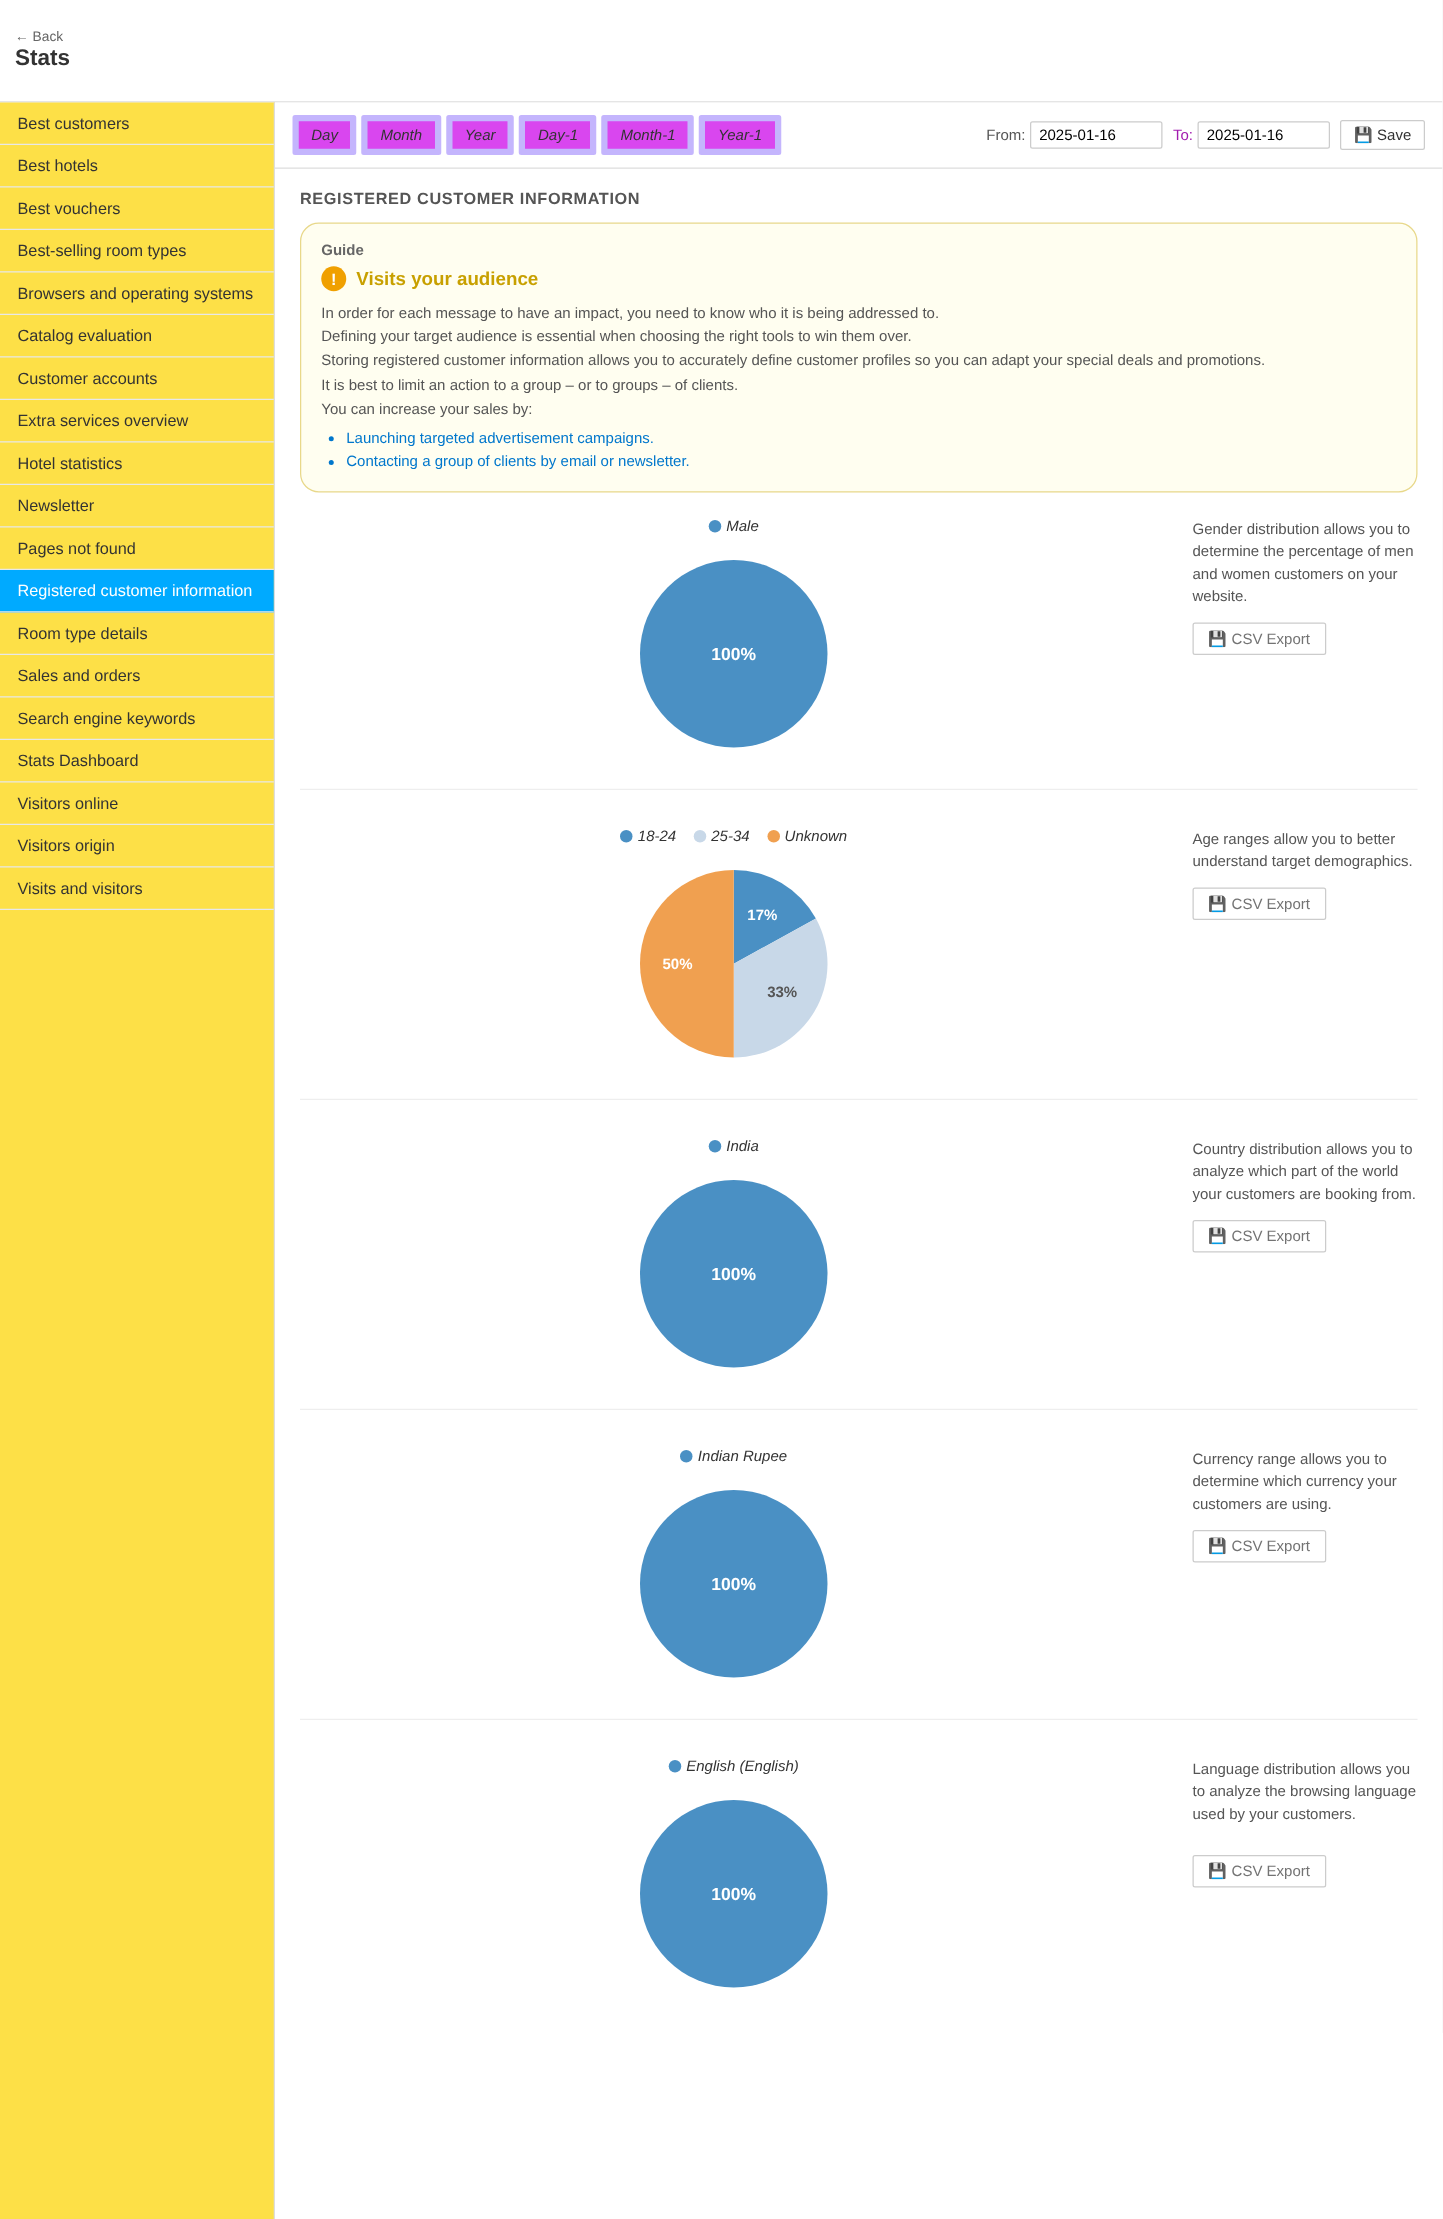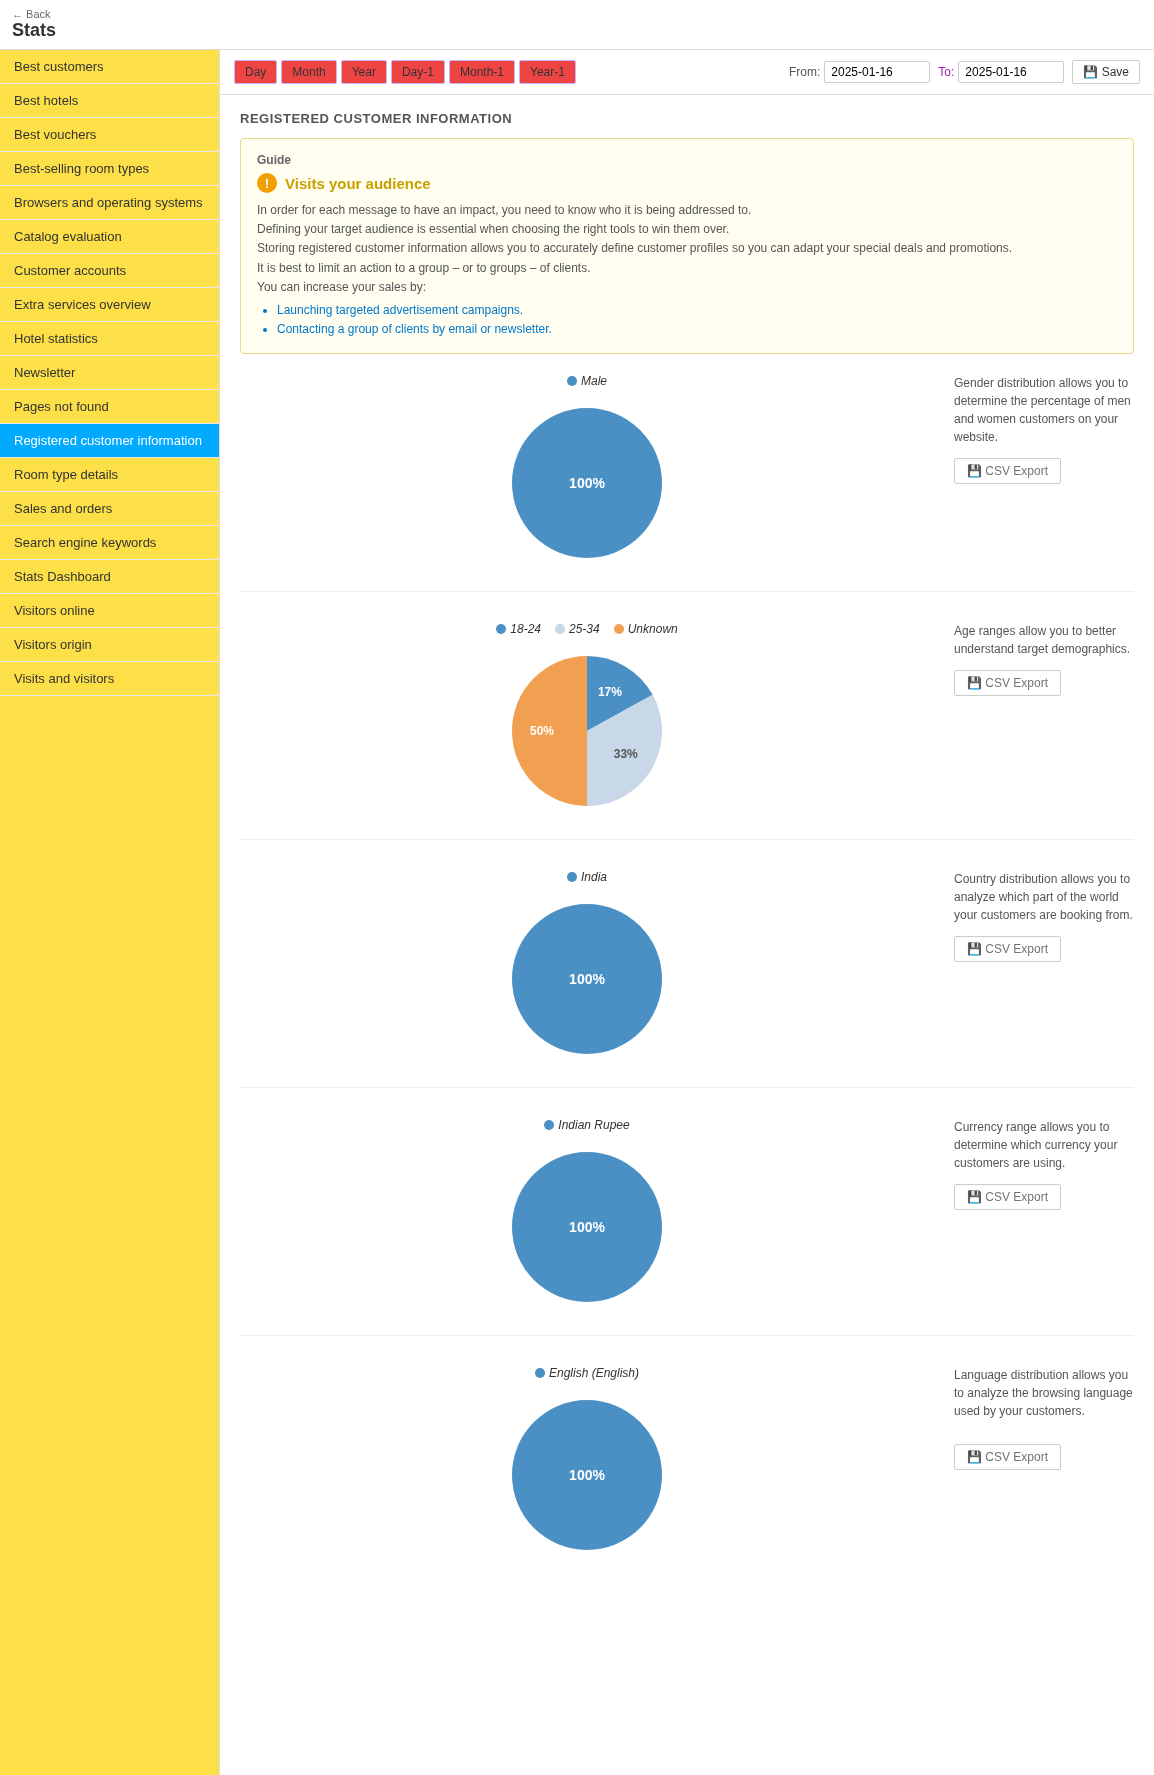--- a/index.html
+++ b/index.html
@@ -1,47 +1,47 @@
 <!DOCTYPE html>
 <html><head>
   <meta charset="utf-8">
   <style>
     * { box-sizing: border-box; margin: 0; padding: 0; }
     body { font-family: Arial, sans-serif; font-size: 13px; background: #f0f0f0; color: #333; }
     
-    .app-header { background: #fff; padding: 8px 12px; border-bottom: 1px solid #ddd; }
+    .app-header { background: #fff; padding: 24px 12px; border-bottom: 1px solid #ddd; }
     .app-header .app-name { font-size: 11px; color: #666; }
     .app-header .page-title { font-size: 18px; font-weight: bold; color: #333; }
     
     .layout { display: flex; min-height: calc(100vh - 50px); }
     
     
     .sidebar { width: 220px; background: #fde047; border-right: 1px solid #ddd; flex-shrink: 0; }
     .sidebar-item { display: block; padding: 9px 14px; border-bottom: 1px solid #e8e8e8; cursor: pointer; color: #333; text-decoration: none; font-size: 13px; }
     .sidebar-item.active { background: #00aaff; color: #fff; }
     
     
     .main-content { flex: 1; background: #fff; padding: 0; }
     
     
     .toolbar { display: flex; align-items: center; padding: 10px 14px; border-bottom: 1px solid #ddd; gap: 4px; }
-    .tab-btn { padding: 4px 10px; border: 1px solid #c4b5fd; background: #ef4444; cursor: pointer; font-size: 12px; color: #333; border-radius: 2px; }
+    .tab-btn { padding: 4px 10px; border: 5px solid #c4b5fd; background: #d946ef; cursor: pointer; font-size: 12px; color: #333; border-radius: 2px; font-style: italic; }
     .toolbar-spacer { flex: 1; }
     .toolbar-from-label { font-size: 12px; color: #555; margin-left: 8px; }
     .date-input { border: 1px solid #ccc; padding: 3px 6px; font-size: 12px; border-radius: 2px; width: 106px; }
     .toolbar-to-label { font-size: 12px; color: #a21caf; margin-left: 4px; }
     .save-btn { padding: 4px 10px; border: 1px solid #ccc; background: #fff; cursor: pointer; font-size: 12px; color: #333; border-radius: 2px; margin-left: 4px; display: flex; align-items: center; gap: 4px; }
     
     
     .content-area { padding: 16px 20px; }
     
     .section-title { font-size: 13px; font-weight: bold; color: #555; margin-bottom: 12px; text-transform: uppercase; letter-spacing: 0.5px; }
     
     
-    .guide-box { background: #fffef0; border: 1px solid #e8d88a; border-radius: 4px; padding: 14px 16px; margin-bottom: 20px; }
+    .guide-box { background: #fffef0; border: 1px solid #e8d88a; border-radius: 15px; padding: 14px 16px; margin-bottom: 20px; }
     .guide-title { display: flex; align-items: center; gap: 8px; font-size: 15px; font-weight: bold; color: #c8a000; margin-bottom: 8px; }
     .guide-icon { width: 20px; height: 20px; background: #f0a000; border-radius: 50%; display: flex; align-items: center; justify-content: center; color: #fff; font-weight: bold; font-size: 13px; flex-shrink: 0; }
     .guide-text { font-size: 12px; color: #555; line-height: 1.6; }
     .guide-text ul { margin-left: 20px; margin-top: 4px; }
     .guide-text li { color: #0077cc; }
     
     
     .chart-section { display: flex; align-items: flex-start; margin-bottom: 30px; padding-bottom: 20px; border-bottom: 1px solid #eee; }
     .chart-section:last-child { border-bottom: none; }
     .chart-area { flex: 1; display: flex; flex-direction: column; align-items: center; }

